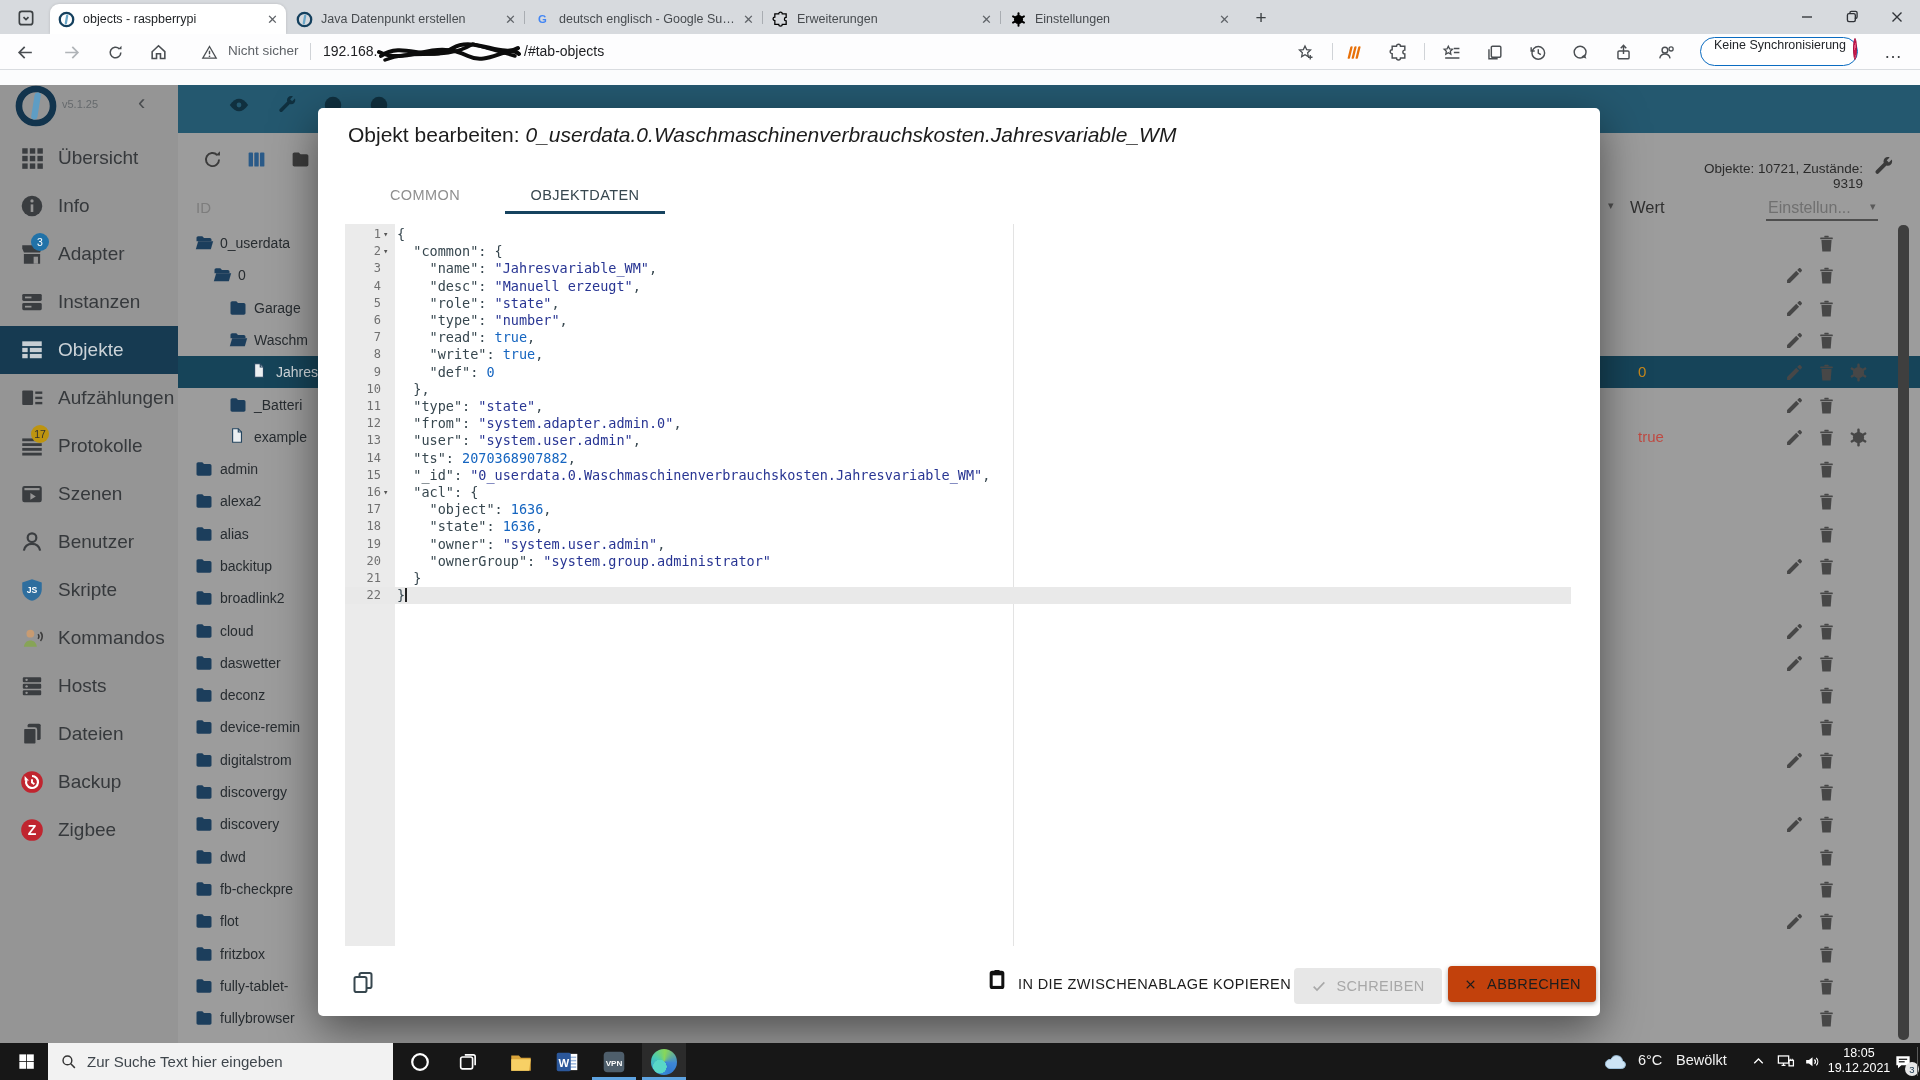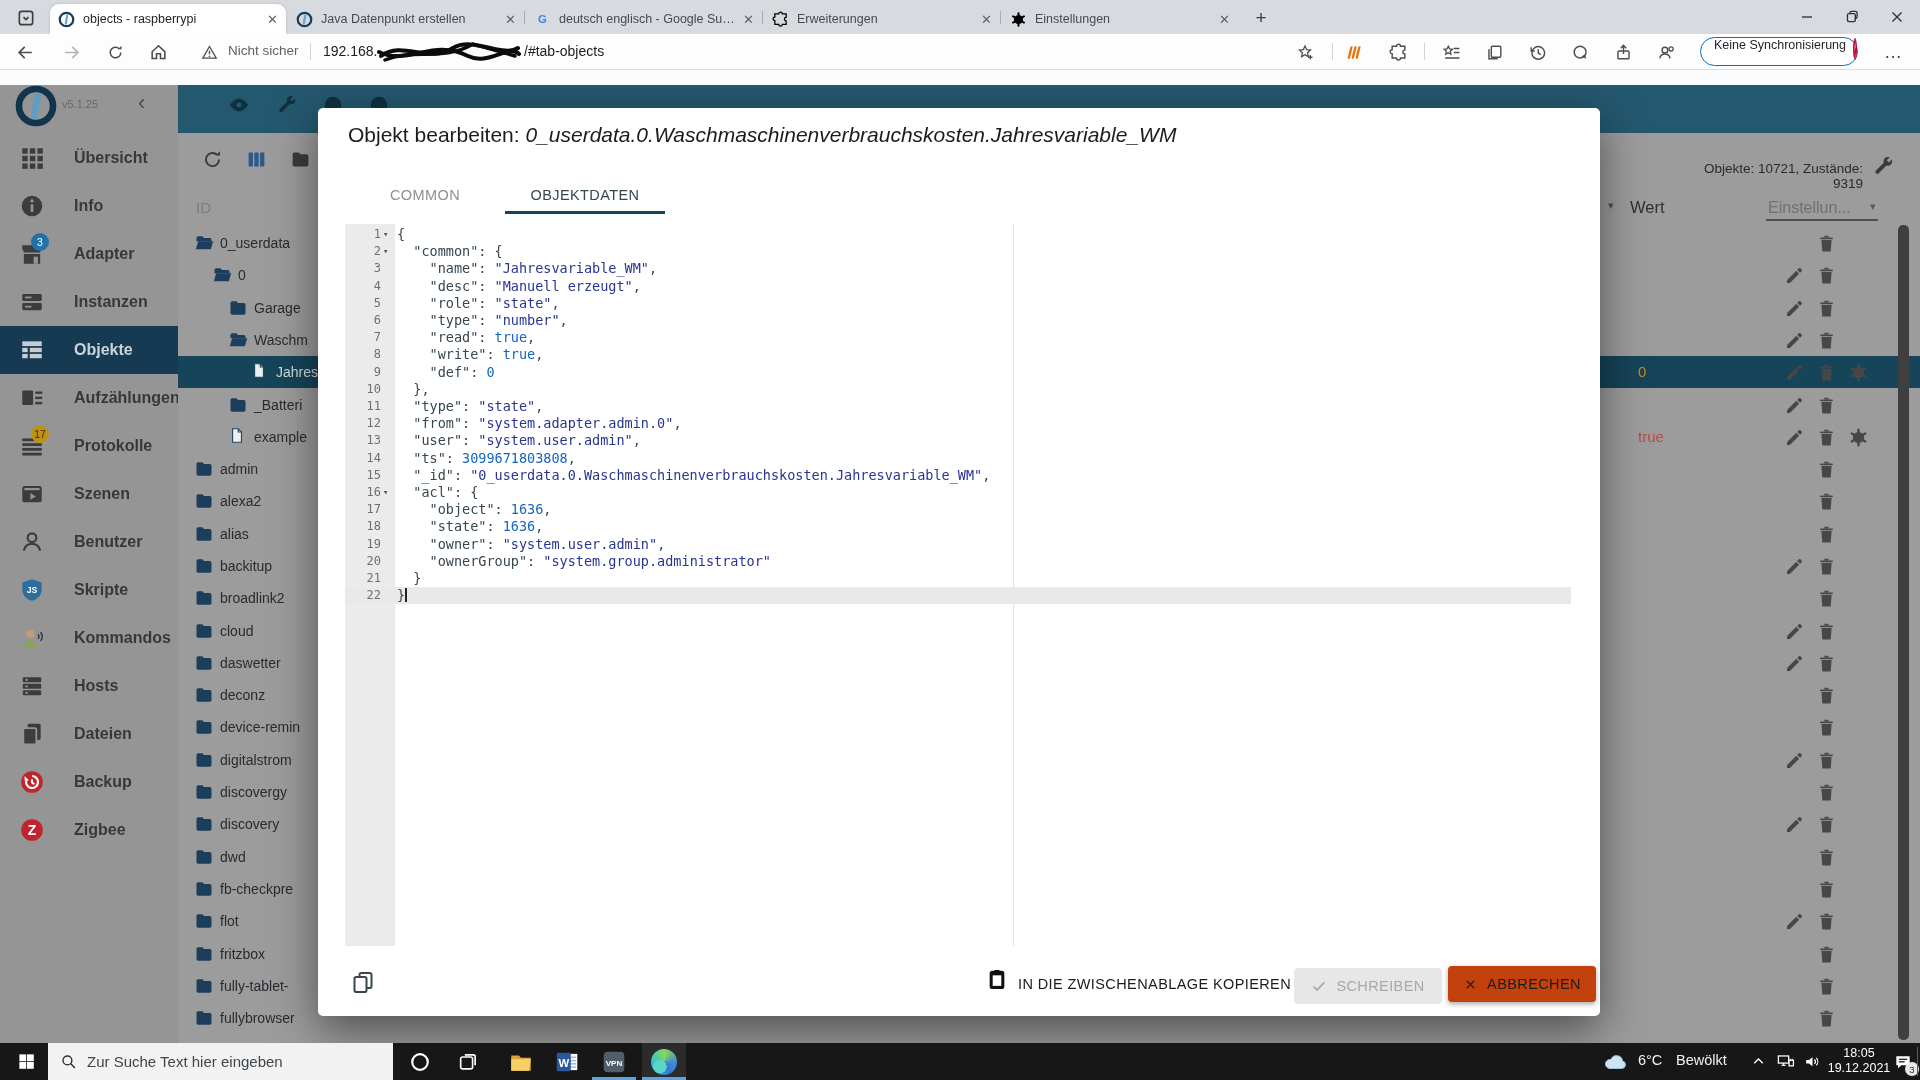--- a/index.html
+++ b/index.html
@@ -29,21 +29,21 @@
   .scribble{position:absolute;top:2px;}
   .pill{position:absolute;left:1700px;top:3px;width:158px;height:29px;border:1.5px solid #0b6cc1;border-radius:15px;
         box-sizing:border-box;display:flex;background:#fff;}
   .pill .pt{font-size:12.5px;color:#23262a;margin-left:13px;white-space:nowrap;}
   .avatar{width:22px;height:22px;border-radius:50%;margin-left:7px;
           background:repeating-linear-gradient(115deg,#c9184a 0 3px,#e8577f 3px 5px);border:1px solid #a31040;box-sizing:border-box;}
   
   .sidebar{position:absolute;left:0;top:70px;width:178px;height:976px;background:#959595;z-index:1;}
   .sbitem{position:absolute;left:0;width:178px;height:48px;display:flex;align-items:center;}
   .sbitem .ic{width:26px;height:26px;margin-left:19px;position:relative;color:#3a3d40;}
-  .sbitem .lb{margin-left:29px;font-size:16px;color:#36393c;font-weight:bold;}
+  .sbitem .lb{margin-left:13px;font-size:19px;color:#36393c;}
   .sbitem.active{background:#163a51;}
   .sbitem.active .lb{color:#ccd3d8;}
   .sbitem.active .ic{color:#c7ced3;}
   .badge{position:absolute;top:-8px;left:12px;min-width:18px;height:18px;border-radius:9px;font-size:10.5px;
          display:flex;align-items:center;justify-content:center;color:#fff;padding:0 2px;box-sizing:border-box;}
   .tealbar{position:absolute;left:178px;top:70px;width:1742px;height:63px;background:#24586f;z-index:1;}
   .content{position:absolute;left:178px;top:133px;width:1742px;height:910px;background:#9c9c9c;z-index:1;}
   .ctext{color:#2b2b2b;}
   .hdr{position:absolute;font-size:15px;}
   .row{position:absolute;left:0;width:1742px;height:32px;}
@@ -1153,21 +1153,21 @@
         <span class="cline" style="top:139.6px"><span class="tok-w">    </span><span class="tok-k">"def"</span><span class="tok-p">: </span><span class="tok-n">0</span></span>
         <span class="lnum" style="top:156.79999999999998px">10</span>
         <span class="cline" style="top:156.79999999999998px"><span class="tok-w">  </span><span class="tok-p">},</span></span>
         <span class="lnum" style="top:174px">11</span>
         <span class="cline" style="top:174px"><span class="tok-w">  </span><span class="tok-k">"type"</span><span class="tok-p">: </span><span class="tok-s">"state"</span><span class="tok-p">,</span></span>
         <span class="lnum" style="top:191.2px">12</span>
         <span class="cline" style="top:191.2px"><span class="tok-w">  </span><span class="tok-k">"from"</span><span class="tok-p">: </span><span class="tok-s">"system.adapter.admin.0"</span><span class="tok-p">,</span></span>
         <span class="lnum" style="top:208.39999999999998px">13</span>
         <span class="cline" style="top:208.39999999999998px"><span class="tok-w">  </span><span class="tok-k">"user"</span><span class="tok-p">: </span><span class="tok-s">"system.user.admin"</span><span class="tok-p">,</span></span>
         <span class="lnum" style="top:225.6px">14</span>
-        <span class="cline" style="top:225.6px"><span class="tok-w">  </span><span class="tok-k">"ts"</span><span class="tok-p">: </span><span class="tok-n">3099671803808</span><span class="tok-p">,</span></span>
+        <span class="cline" style="top:225.6px"><span class="tok-w">  </span><span class="tok-k">"ts"</span><span class="tok-p">: </span><span class="tok-n">2070368907882</span><span class="tok-p">,</span></span>
         <span class="lnum" style="top:242.79999999999998px">15</span>
         <span class="cline" style="top:242.79999999999998px"><span class="tok-w">  </span><span class="tok-k">"_id"</span><span class="tok-p">: </span><span class="tok-s">"0_userdata.0.Waschmaschinenverbrauchskosten.Jahresvariable_WM"</span><span class="tok-p">,</span></span>
         <span class="lnum" style="top:260px">16</span>
         <span class="fold" style="top:260px">▾</span>
         <span class="cline" style="top:260px"><span class="tok-w">  </span><span class="tok-k">"acl"</span><span class="tok-p">: {</span></span>
         <span class="lnum" style="top:277.2px">17</span>
         <span class="cline" style="top:277.2px"><span class="tok-w">    </span><span class="tok-k">"object"</span><span class="tok-p">: </span><span class="tok-n">1636</span><span class="tok-p">,</span></span>
         <span class="lnum" style="top:294.4px">18</span>
         <span class="cline" style="top:294.4px"><span class="tok-w">    </span><span class="tok-k">"state"</span><span class="tok-p">: </span><span class="tok-n">1636</span><span class="tok-p">,</span></span>
         <span class="lnum" style="top:311.59999999999997px">19</span>

